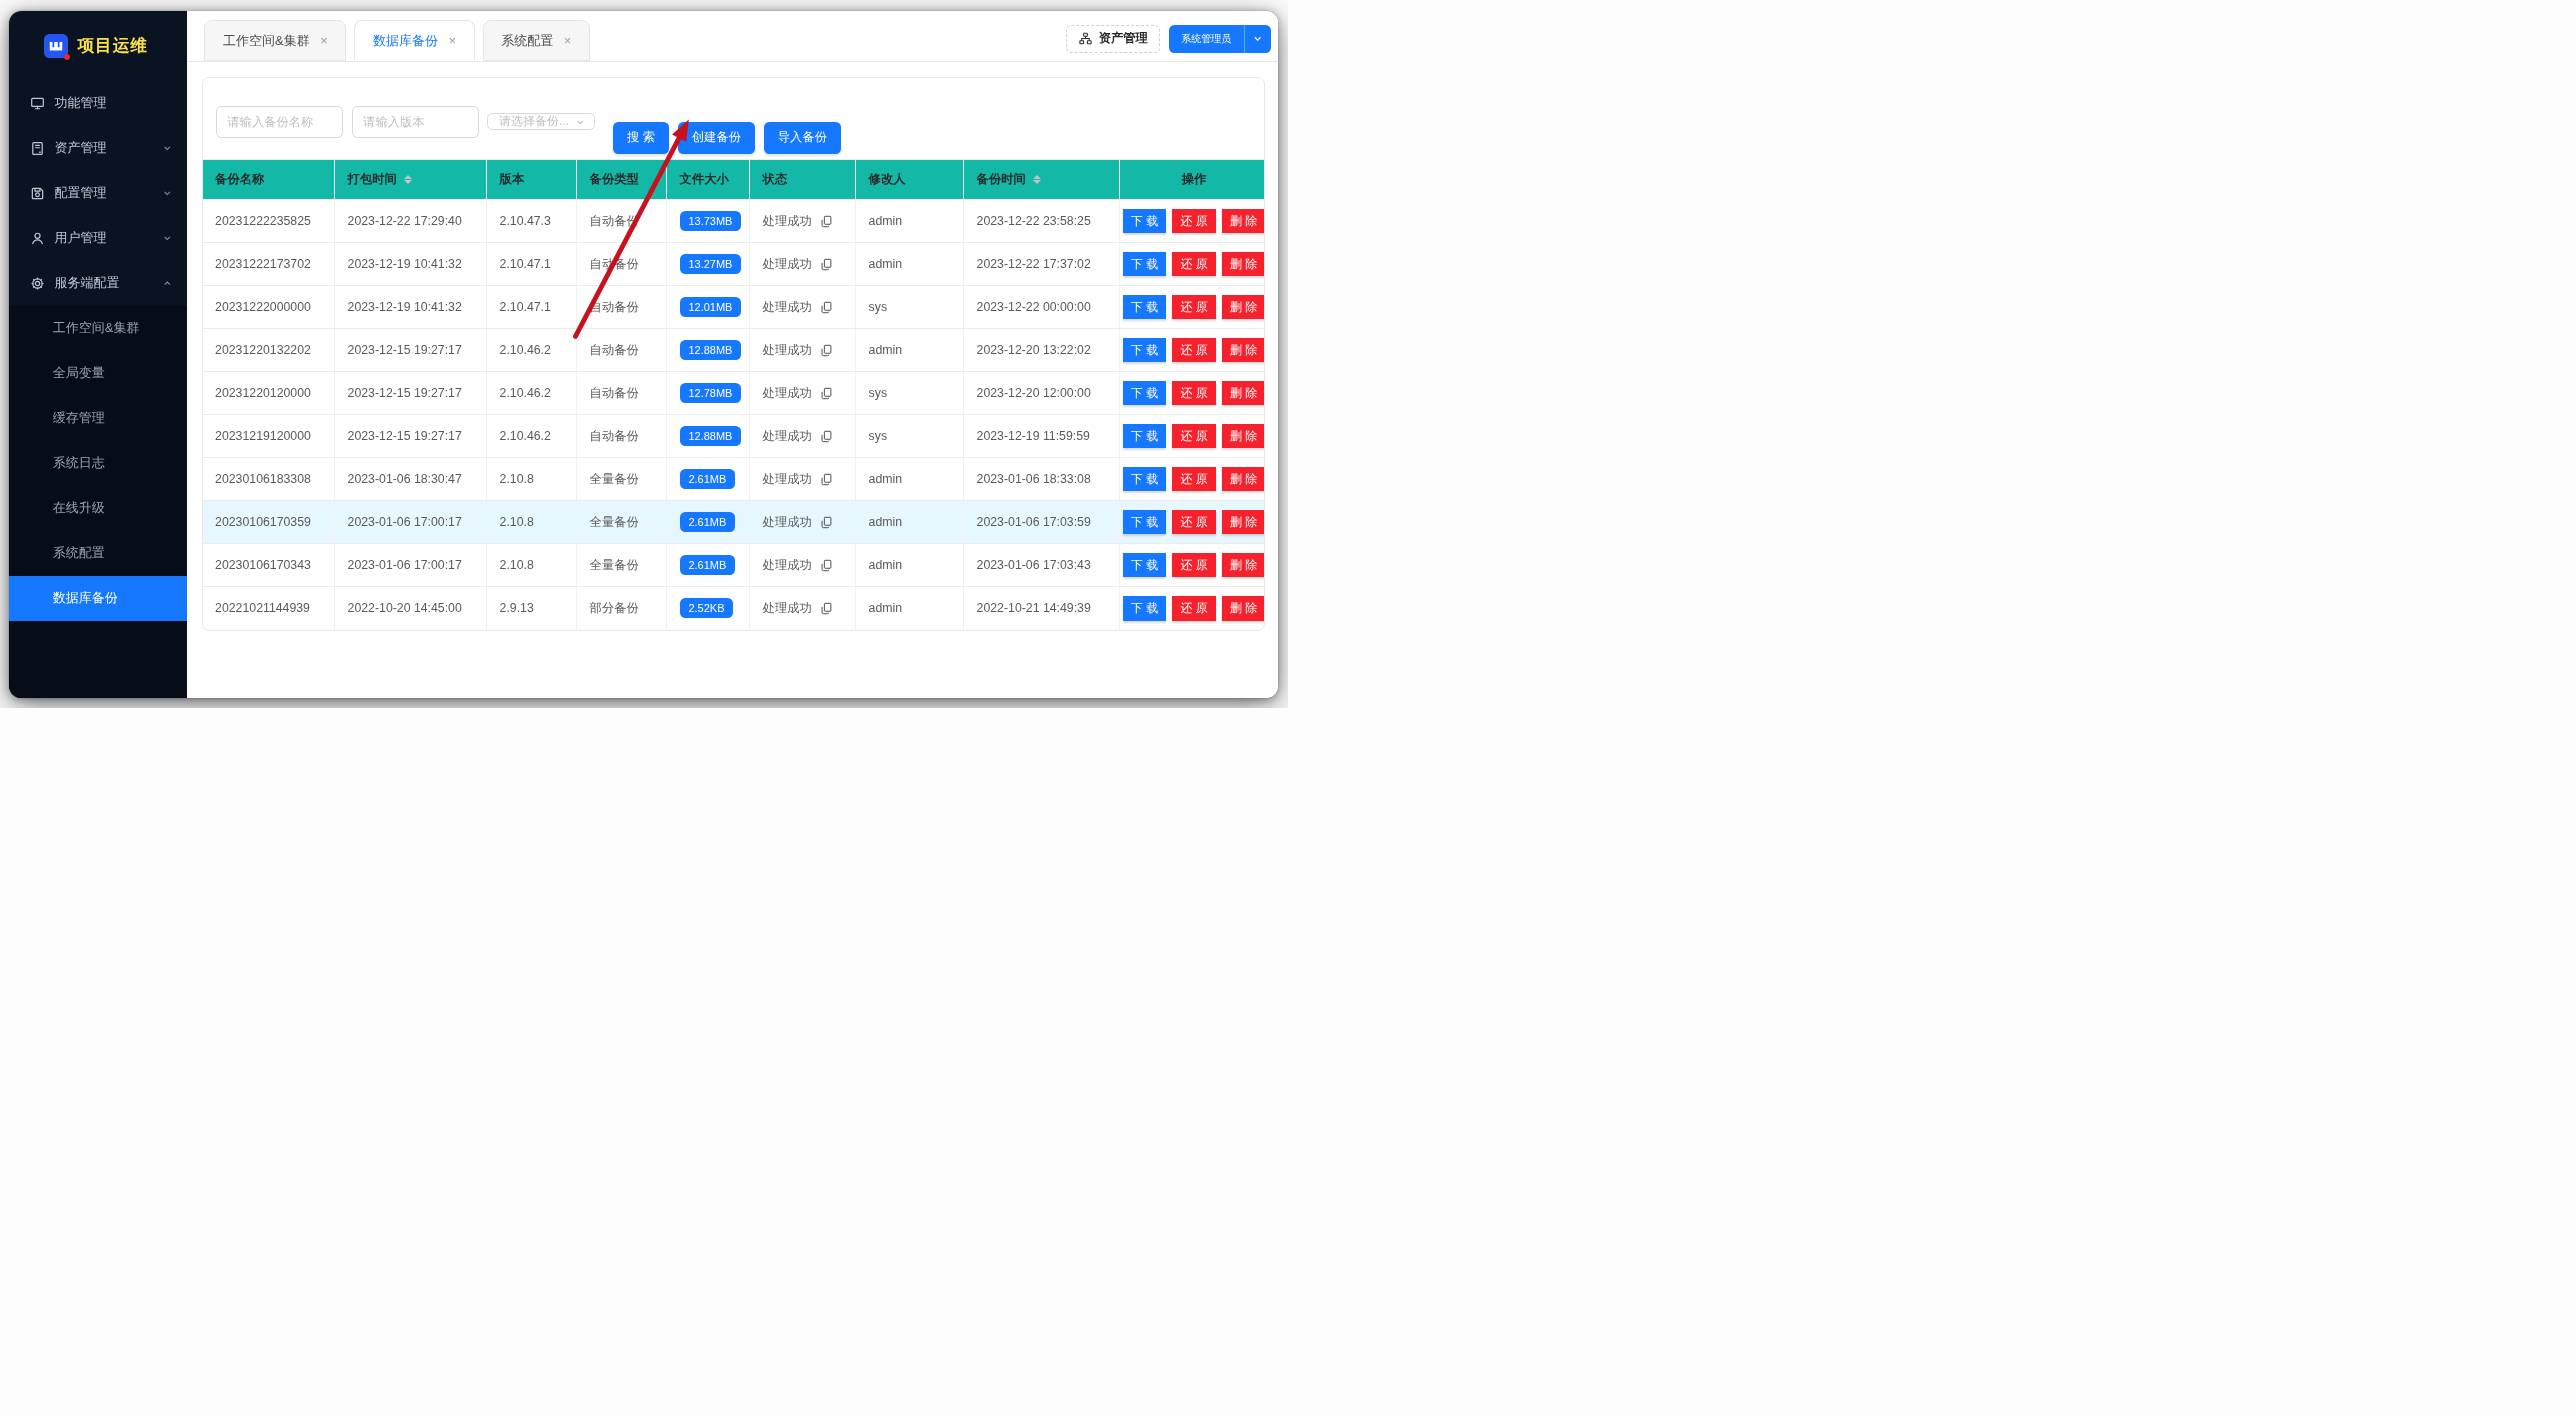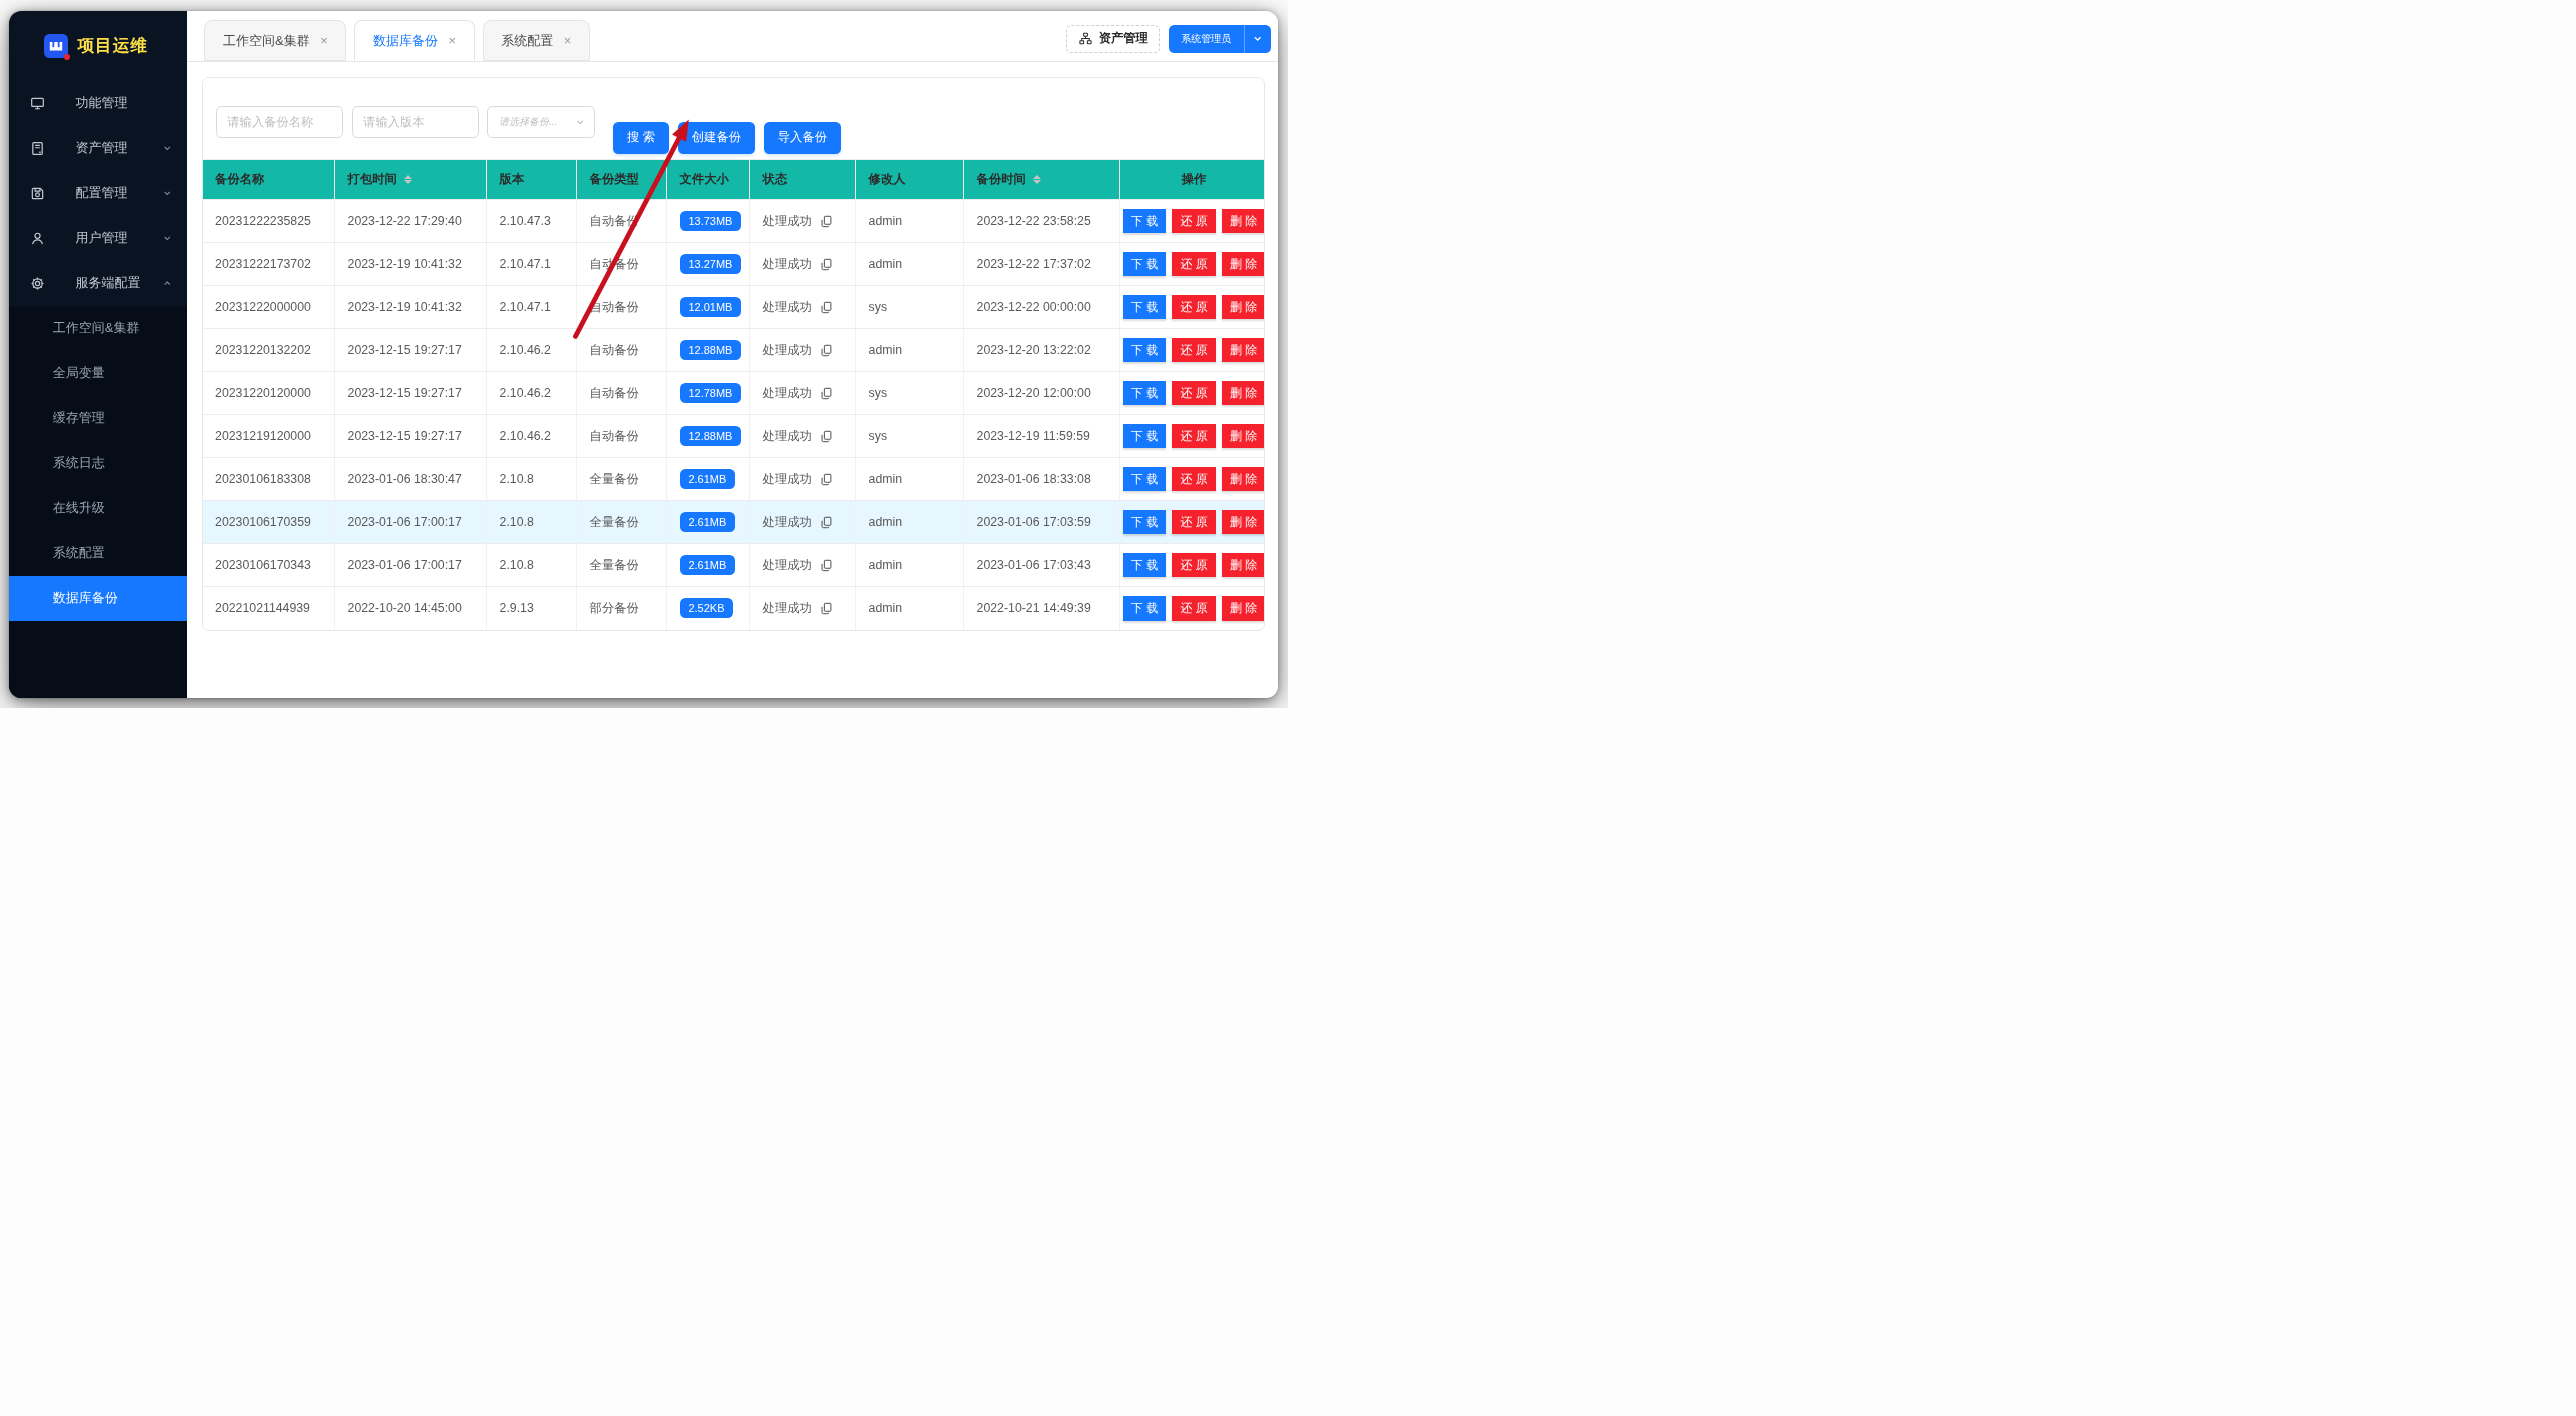--- a/index.html
+++ b/index.html
@@ -15,21 +15,21 @@
   }
   
   .sidebar { width:178px; flex:none; background:var(--sidebar-bg); display:flex; flex-direction:column; }
   .logo-row { height:70px; display:flex; align-items:center; padding-left:35px; gap:9.7px; flex:none; }
   .logo-mark { position:relative; width:24px; height:24px; flex:none; }
   .logo-mark .sq { position:absolute; inset:0; background:#2456f0; border-radius:5.3px; }
   .logo-mark svg { position:absolute; inset:0; }
   .logo-mark .dot { position:absolute; right:-2.6px; bottom:-2.6px; width:6.2px; height:6.2px; border-radius:50%; background:#e8262d; }
   .logo-text { color:#fde047; font-size:16.7px; font-weight:bold; letter-spacing:0.9px; white-space:nowrap; }
   .menu { flex:none; }
-  .menu-item { height:45px; display:flex; align-items:center; padding:0 14px 0 21px; color:#c2c8d2; font-size:13px; cursor:pointer;gap:21px; }
+  .menu-item { height:45px; display:flex; align-items:center; padding:0 14px 0 21px; color:#c2c8d2; font-size:13px; cursor:pointer; }
   .menu-item .mi-icon { width:15px; height:15px; margin-right:9.7px; flex:none; display:flex; }
   .menu-item .mi-label { flex:1; white-space:nowrap; }
   .menu-item .mi-chev { width:10.5px; height:10.5px; color:#8b93a1; display:flex; }
   .submenu { flex:1; background:var(--submenu-bg); padding-bottom:8.8px; }
   .submenu-item { height:45px; display:flex; align-items:center; padding-left:44px; color:#9ba3b0; font-size:13px; cursor:pointer; white-space:nowrap; }
   .submenu-item.active { background:var(--accent); color:#fff; }
   
   .main { flex:1; display:flex; flex-direction:column; min-width:0; background:#fff; }
   .tabbar { height:51px; flex:none; display:flex; align-items:flex-end; padding:0 7px 0 17.6px; border-bottom:0.9px solid #e7e7e7; }
   .tabs { display:flex; gap:8px; }
@@ -59,22 +59,22 @@
   
   .content { flex:1; position:relative; }
   .card { margin:15px 12.3px 0 15px; border:0.9px solid #e8e8e8; border-radius:7px; overflow:hidden; background:#fff; }
   .filters { display:flex; align-items:center; gap:8.8px; padding:12.3px 13px 5.3px 13px; }
   .filters input[type=text] {
     width:127px; height:32px; border:0.9px solid #d9d9d9; border-radius:5.3px; padding:0 10.5px;
     font-size:12.3px; color:#333; outline:none; font-family:inherit;
   }
   .filters input[type=text]::placeholder { color:#bfbfbf; }
   .select {
-    width:108px; height:32px; border:0.9px solid #d9d9d9; border-radius:5.3px; padding:0 8.8px 0 10.5px;
-    display:flex; align-items:center; justify-content:space-between; font-size:10px; color:#bfbfbf; cursor:pointer;font-style:italic;
+    width:108px; height:17px; border:0.9px solid #d9d9d9; border-radius:5.3px; padding:0 8.8px 0 10.5px;
+    display:flex; align-items:center; justify-content:space-between; font-size:12px; color:#bfbfbf; cursor:pointer;
   }
   .select svg { width:10.5px; height:10.5px; color:#b5b5b5; flex:none; }
   .select .ph { overflow:hidden; white-space:nowrap; }
   .btn {
     height:32px; padding:0 14px; border:none; border-radius:5.3px; font-size:12.3px; cursor:pointer;
     font-family:inherit; white-space:nowrap;margin-top:32px;
   }
   .btn.primary { background:var(--accent); color:#fff; box-shadow:0 1.8px 2.6px rgba(5,100,255,.15); }
   .btn-search { margin-left:8.8px; }
   

